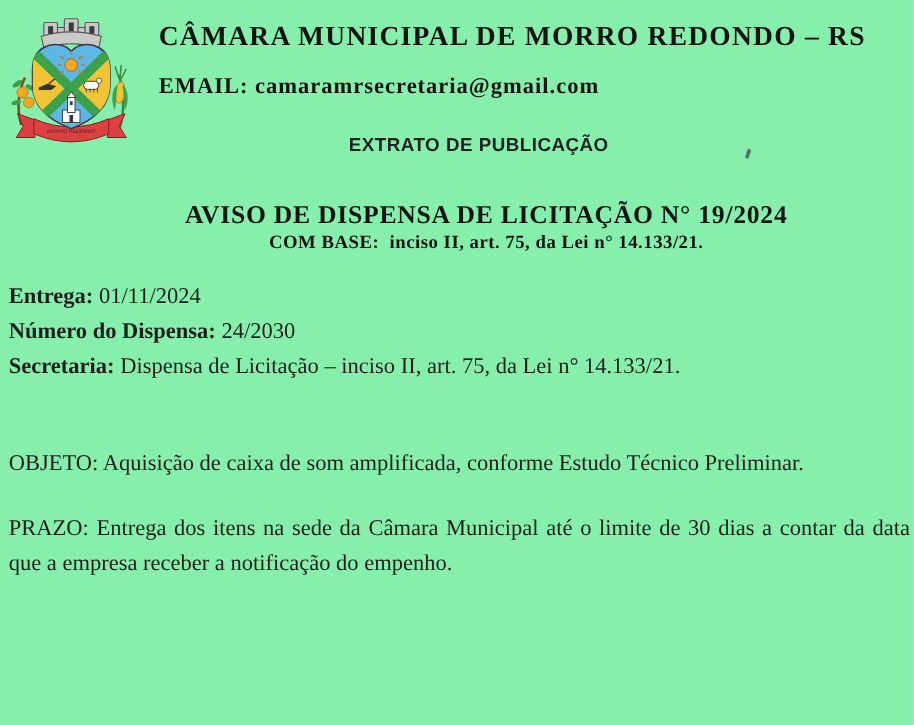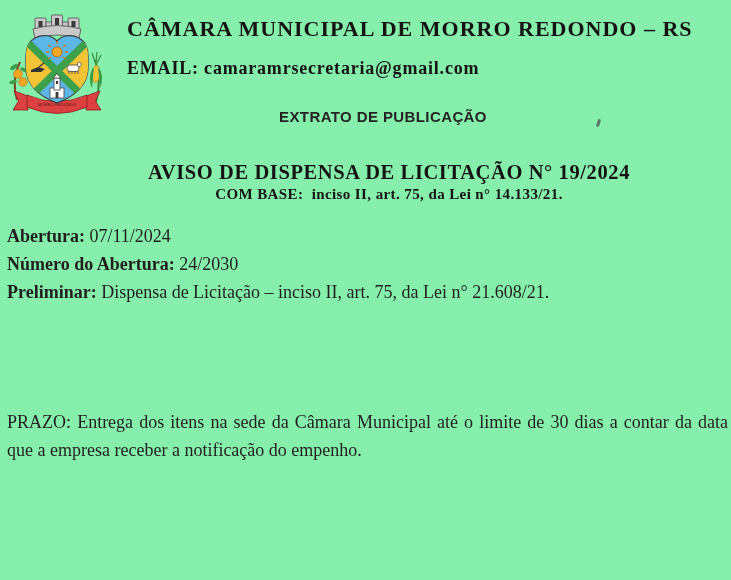--- a/index.html
+++ b/index.html
@@ -158,20 +158,21 @@
 
   <div class="center-col">
     <div class="extrato">EXTRATO DE PUBLICAÇÃO</div>
     <div class="aviso">AVISO DE DISPENSA DE LICITAÇÃO N° 19/2024</div>
     <div class="combase">COM BASE:  inciso II, art. 75, da Lei n° 14.133/21.</div>
   </div>
 
   <div class="artifact-speck"></div>
 
   <div class="details">
-    <div><span class="lbl">Abertura:</span> <span>07/11/2024</span></div>
-    <div><span class="lbl">Número do Abertura:</span> <span>24/2030</span></div>
-    <div><span class="lbl">Preliminar:</span> <span>Dispensa de Licitação – inciso II, art. 75, da Lei n° 21.608/21.</span></div>
+    <div><span class="lbl">Entrega:</span> <span>01/11/2024</span></div>
+    <div><span class="lbl">Número do Dispensa:</span> <span>24/2030</span></div>
+    <div><span class="lbl">Secretaria:</span> <span>Dispensa de Licitação – inciso II, art. 75, da Lei n° 14.133/21.</span></div>
   </div>
 
+  <div class="para p-objeto">OBJETO: Aquisição de caixa de som amplificada, conforme Estudo Técnico Preliminar.</div>
   <div class="para p-prazo">PRAZO: Entrega dos itens na sede da Câmara Municipal até o limite de 30 dias a contar da data que a empresa receber a notificação do empenho.</div>
 
 </div>
 
 </body></html>

